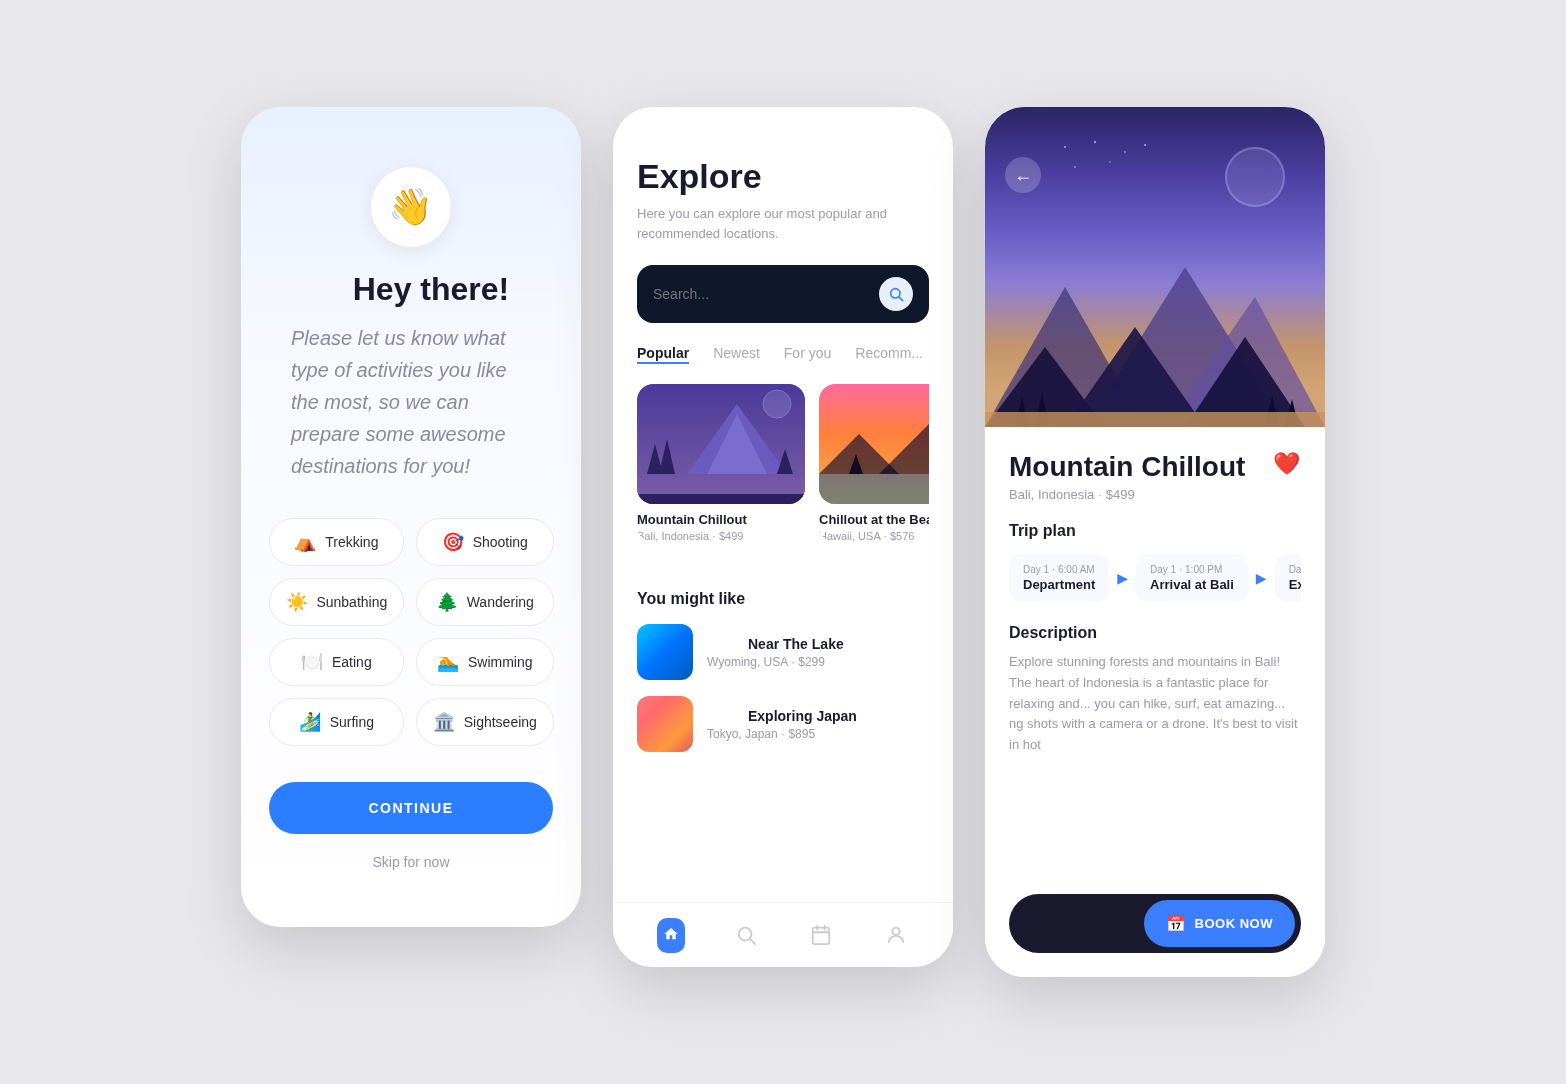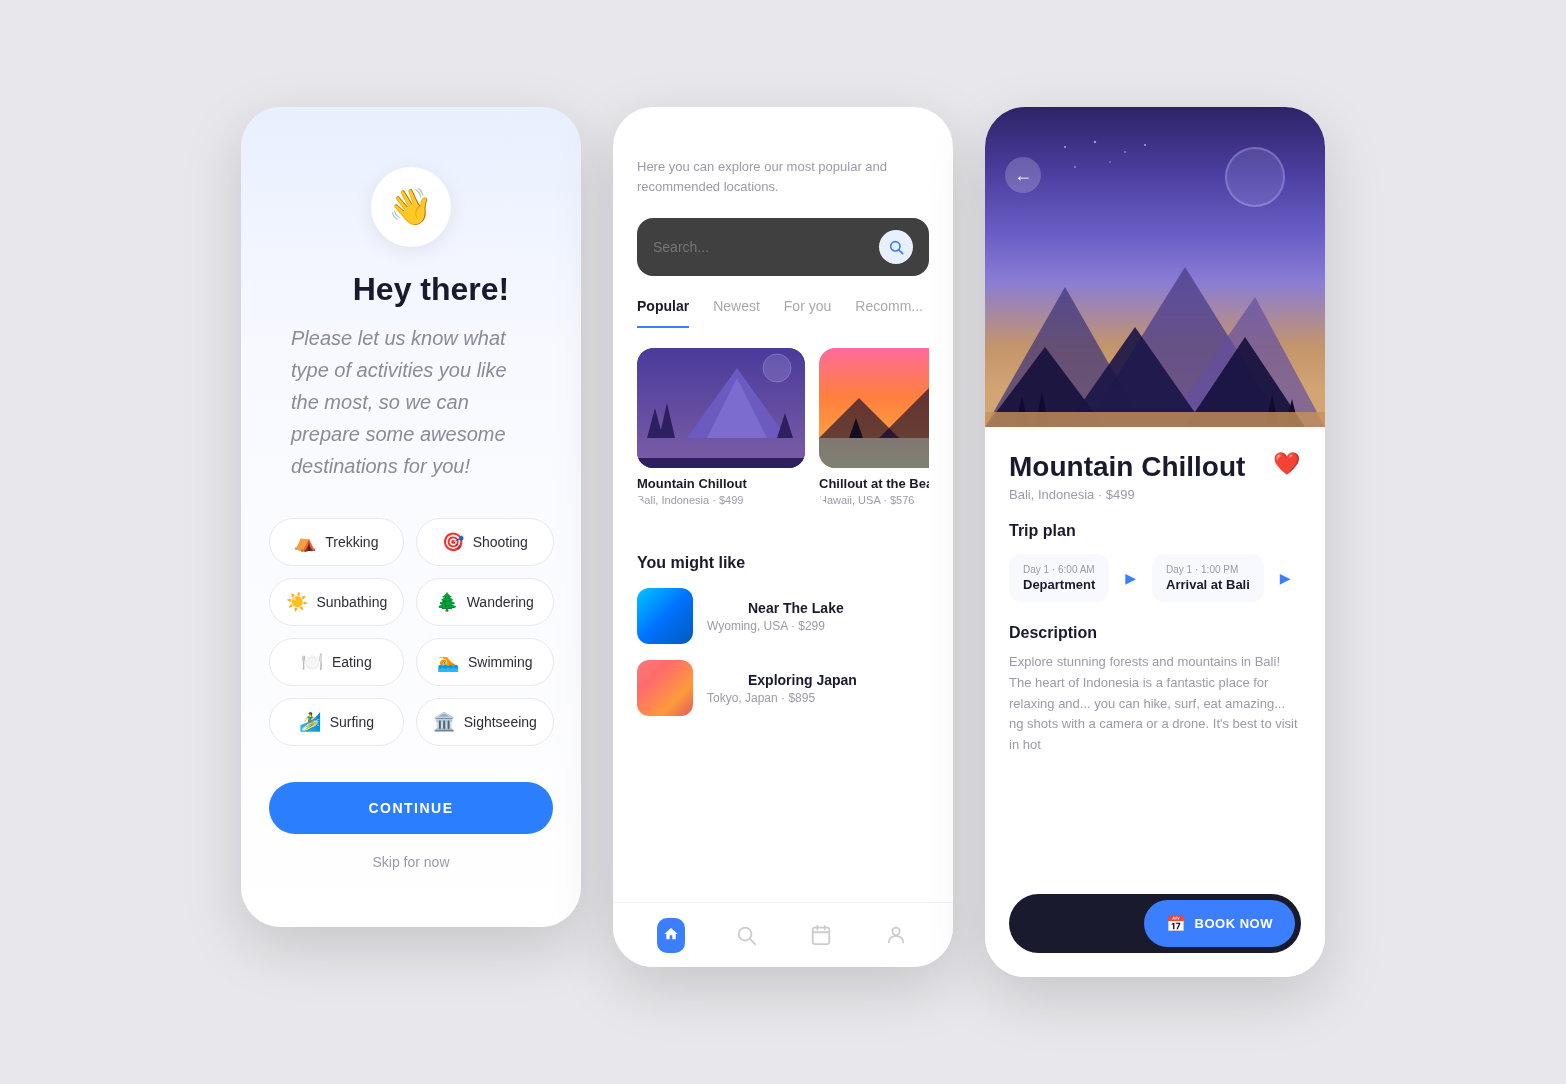--- a/index.html
+++ b/index.html
@@ -128,21 +128,21 @@
     }
     .explore-content .subtitle {
       font-size: 13px;
       color: #9a9aaa;
       line-height: 1.5;
       margin-bottom: 22px;
     }
     .search-bar {
       display: flex;
       align-items: center;
-      background: #404040;
+      background: #0f172a;
       border-radius: 16px;
       padding: 12px 16px;
       margin-bottom: 22px;
       gap: 10px;
     }
     .search-bar input {
       border: none;
       background: transparent;
       font-size: 14px;
       color: #aaa;
@@ -163,21 +163,21 @@
     .tabs-row {
       display: flex;
       gap: 24px;
       margin-bottom: 20px;
       overflow: hidden;
     }
     .tab-item {
       font-size: 14px;
       color: #aaa;
       cursor: pointer;
-      padding-bottom: 12px;
+      padding-bottom: 1px;
       white-space: nowrap;
     }
     .tab-item.active {
       color: #1a1a2e;
       font-weight: 700;
       border-bottom: 2px solid #3b7fff;
     }
     .cards-row {
       display: flex;
       gap: 14px;
@@ -357,21 +357,21 @@
     }
     .trip-plan-title {
       font-size: 16px;
       font-weight: 700;
       color: #1a1a2e;
       margin-bottom: 14px;
     }
     .trip-steps {
       display: flex;
       align-items: center;
-      gap: 16px;
+      gap: 8px;
       margin-bottom: 22px;
       overflow: hidden;
     }
     .trip-step {
       background: #f8f9ff;
       border-radius: 12px;
       padding: 10px 14px;
       flex-shrink: 0;
     }
     .step-time {
@@ -483,20 +483,21 @@
         <span>Sightseeing</span>
       </div>
     </div>
 
     <button class="continue-btn">CONTINUE</button>
     <a class="skip-link">Skip for now</a>
   </div>
 
   <div class="phone phone-2">
     <div class="explore-content">
+      <h1>Explore</h1>
       <p class="subtitle">Here you can explore our most popular and recommended locations.</p>
 
       <div class="search-bar">
         <input type="text" placeholder="Search..." style="">
         <div class="search-icon-circle">
           <svg width="16" height="16" viewBox="0 0 24 24" fill="none" stroke="#3b7fff" stroke-width="2.5" stroke-linecap="round">
               <circle cx="11" cy="11" r="7"></circle>
               <line x1="16.5" y1="16.5" x2="22" y2="22"></line>
             </svg>
         </div>

